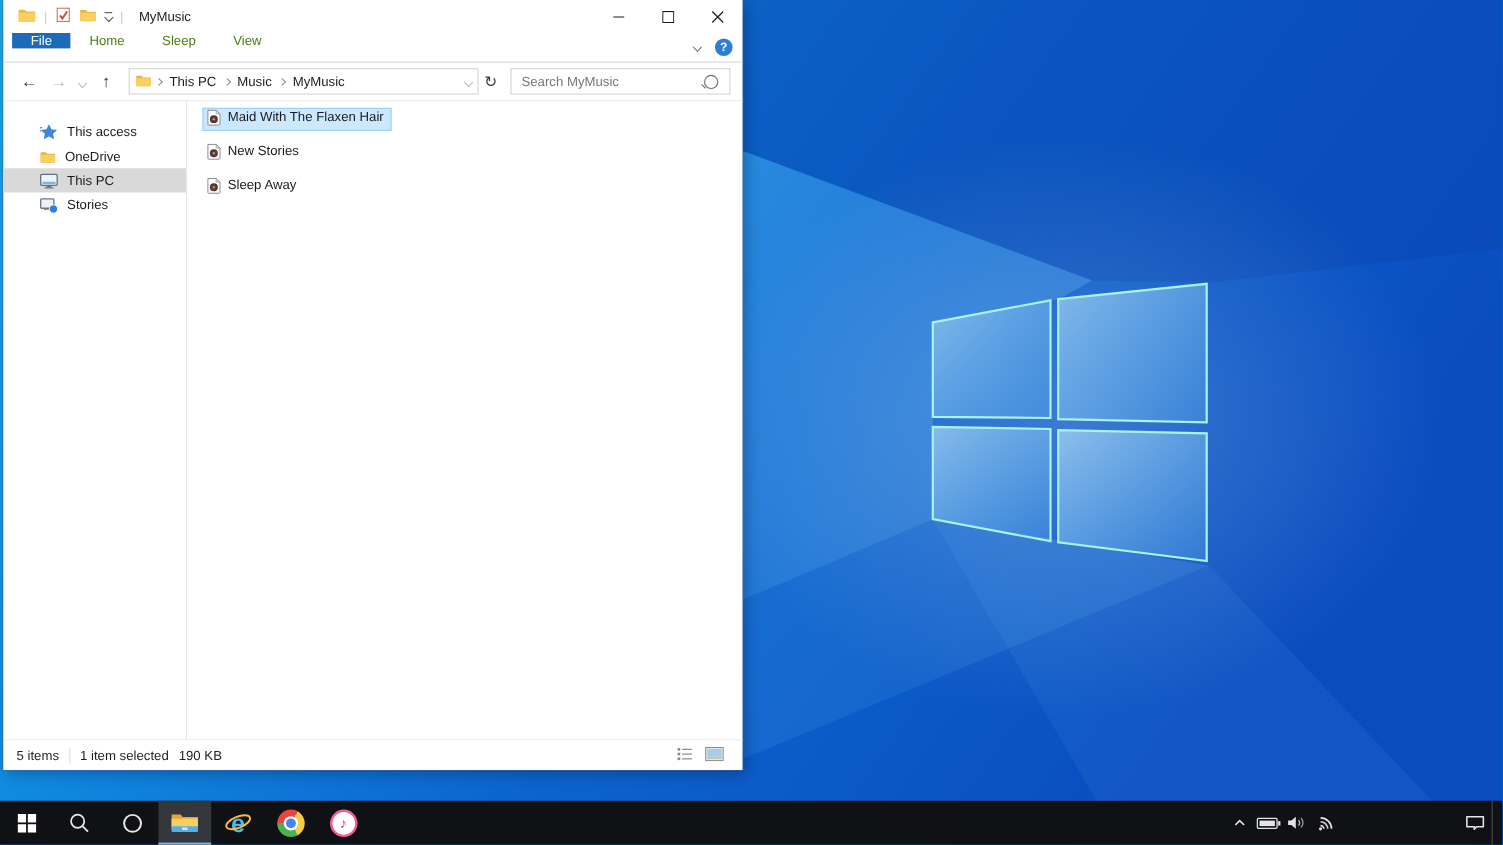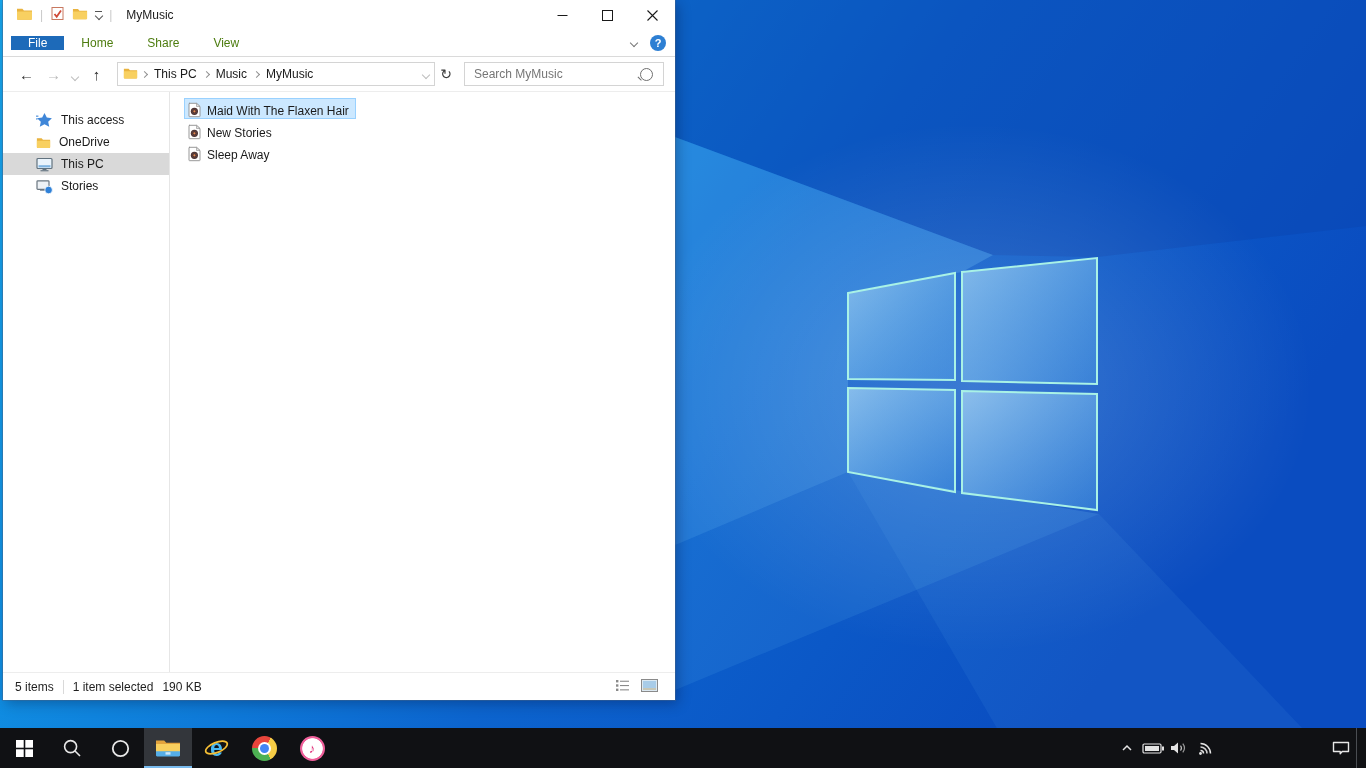--- a/index.html
+++ b/index.html
@@ -19,21 +19,21 @@
   .win-title{margin-left:7px;color:#1a1a1a}
   .qat-chev{display:inline-flex;flex-direction:column;align-items:center;gap:1px}
   .qat-chev i{display:block;width:7px;height:0;border-top:1px solid #555}
   .chev{display:inline-block;width:5px;height:5px;border-right:1.4px solid #555;border-bottom:1.4px solid #555;transform:rotate(45deg)}
   .chev.right{transform:rotate(-45deg);border-color:#909090;width:4px;height:4px}
   .chev.dis{border-color:#bdbdbd}
   .win-controls{position:absolute;right:0;top:0;display:flex;height:30px}
   .win-btn{width:45px;height:30px;display:flex;align-items:center;justify-content:center}
 
   
-  .tabs-row{height:26px;flex:none;display:flex;align-items:center;padding-left:8px;border-bottom:1px solid #dadada;position:relative}
+  .tabs-row{height:26px;flex:none;display:flex;align-items:flex-start;padding-left:8px;border-bottom:1px solid #dadada;position:relative}
   .tab{padding:0 17px;display:flex;align-items:center;color:#4d7c0f}
   .tab.active{background:#1d6ab9;color:#fff}
   .ribbon-right{position:absolute;right:9px;top:0;height:26px;display:flex;align-items:center;gap:13px}
   .help-btn{width:16px;height:16px;border-radius:50%;background:#2d7fd3;color:#fff;font-weight:bold;
             font-size:11px;display:flex;align-items:center;justify-content:center}
 
   
   .address-row{height:34px;flex:none;display:flex;align-items:center;padding:0 11px 0 10px;border-bottom:1px solid #ededed}
   .nav-btn{width:27px;text-align:center;font-size:15px;line-height:15px}
   .nav-btn.small{width:16px}
@@ -49,22 +49,22 @@
   .search-box input::placeholder{color:#767676}
   .mag{width:11px;height:11px;border:1.4px solid #6f6f6f;border-radius:50%;position:relative;flex:none;margin-right:3px}
   .mag::after{content:"";position:absolute;width:5px;height:1.4px;background:#6f6f6f;left:-4px;top:9px;transform:rotate(45deg)}
 
   
   .content{flex:1;display:flex;min-height:0}
   .sidebar{width:166px;flex:none;border-right:1px solid #e6e6e6;padding-top:17px}
   .side-item{height:22px;display:flex;align-items:center;padding-left:33px;gap:8px;white-space:nowrap}
   .side-item.selected{background:#d9d9d9}
   .files{flex:1;padding:6px 0 0 14px}
-  .file-row{height:19px;display:flex;align-items:flex-end;gap:6px;width:max-content;
-            padding:0 6px 0 3px;border:1px solid transparent;margin-bottom:1px}
+  .file-row{height:19px;display:flex;align-items:flex-start;gap:6px;width:max-content;
+            padding:0 6px 0 3px;border:1px solid transparent;margin-bottom:10px}
   .file-row.selected{background:#cce8ff;border-color:#99d1ff}
 
   
   .statusbar{height:27px;flex:none;border-top:1px solid #ededed;display:flex;align-items:center;padding:0 12px;gap:9px;color:#1f1f1f}
   .status-sep{width:1px;height:14px;background:#d9d9d9}
   .view-btns{margin-left:auto;display:flex;gap:11px;align-items:center;padding-right:5px}
 
   
   .taskbar{position:absolute;left:0;bottom:0;width:1366px;height:40px;background:#101114;display:flex;align-items:stretch;z-index:5}
   .tb-btn{width:48px;display:flex;align-items:center;justify-content:center;position:relative;flex:none}
@@ -165,21 +165,21 @@
   </div>
 
   <div class="tabs-row">
     <div class="tab active">
         <span>File</span>
       </div>
     <div class="tab">
         <span>Home</span>
       </div>
     <div class="tab">
-        <span>Share</span>
+        <span>Sleep</span>
       </div>
     <div class="tab">
         <span>View</span>
       </div>
     <div class="ribbon-right">
       <span class="chev" style="border-color:#777"></span>
       <span class="help-btn">
           <span>?</span>
         </span>
     </div>

